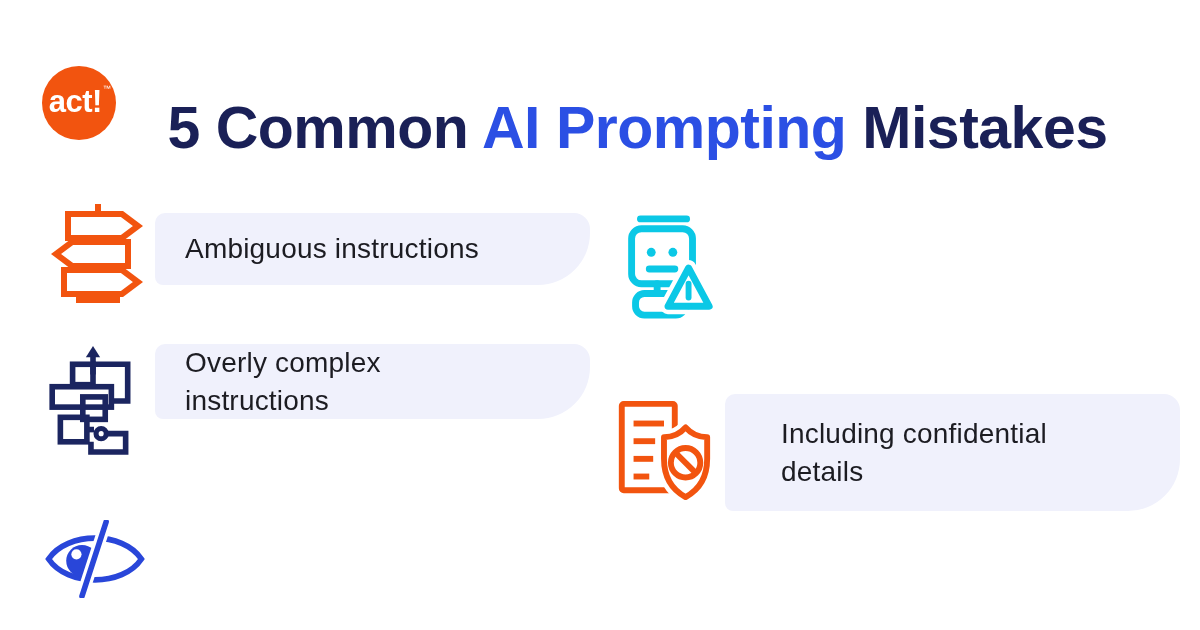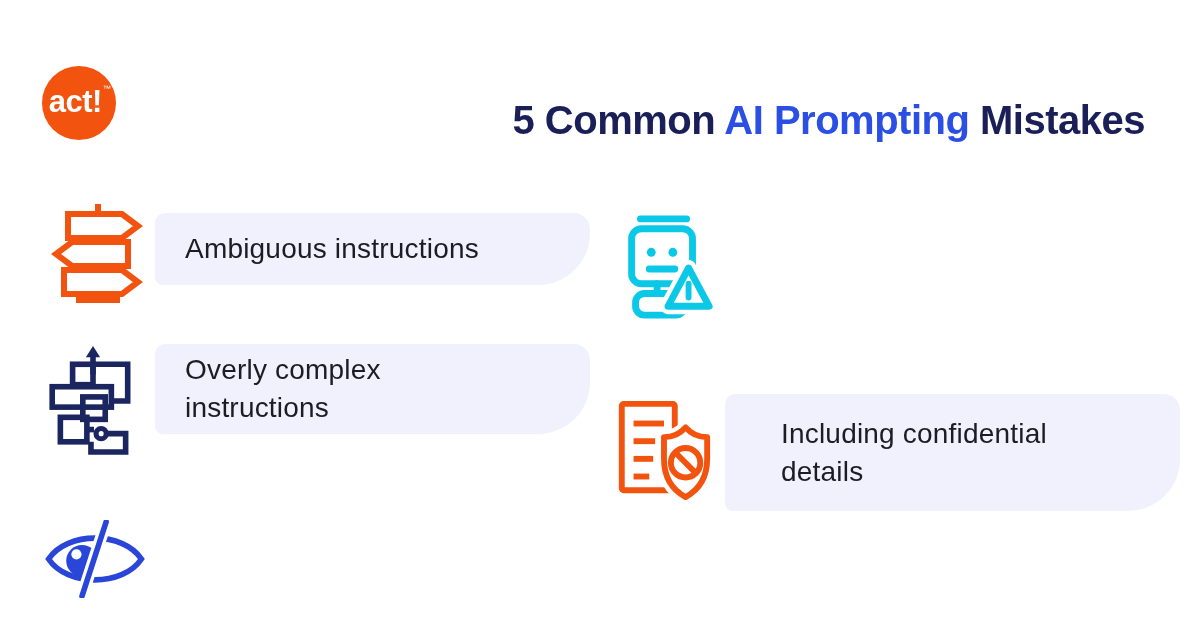--- a/index.html
+++ b/index.html
@@ -6,22 +6,22 @@
   body{width:1200px;height:630px;background:#ffffff;font-family:"Liberation Sans",sans-serif;overflow:hidden;}
   .canvas{position:relative;width:1200px;height:630px;background:#ffffff;margin-top:24px;}
 
   
   .logo{position:absolute;left:42px;top:42px;width:74px;height:74px;border-radius:50%;
         background:var(--orange);color:#fff;display:flex;align-items:center;justify-content:center;}
   .logo-text{font-weight:700;font-size:31px;letter-spacing:-0.5px;position:relative;top:-1px;}
   .logo-tm{font-size:8px;vertical-align:super;position:relative;top:-10px;left:1px;font-weight:400;}
 
   
-  .title{position:absolute;left:130px;right:55px;top:47px;text-align:right;
-         font-size:40px;font-weight:700;color:var(--navy);letter-spacing:-0.5px;white-space:nowrap;}
+  .title{position:absolute;left:130px;right:55px;top:30px;text-align:center;
+         font-size:59px;font-weight:700;color:var(--navy);letter-spacing:-0.5px;white-space:nowrap;}
   .title .hl{color:var(--blue);}
 
   
   .icon{position:absolute;}
   .icon svg{width:100%;height:100%;display:block;}
 
   
   .pill{position:absolute;background:var(--pillBg);border-radius:10px 16px 52px 8px;
         display:flex;align-items:center;}
   .pill-label{font-size:28px;color:var(--pillText);white-space:pre-line;line-height:1.34;letter-spacing:0.2px;}
@@ -67,21 +67,21 @@
       <rect class="st-navy nf" x="30" y="20" width="20" height="20" stroke-width="5.5"></rect>
       <path class="st-navy nf" d="M50 20 H84 V56 H68" stroke-width="5.5"></path>
       <rect class="st-navy nf" x="10" y="42" width="58" height="20" stroke-width="5.5"></rect>
       <rect class="st-navy nf" x="40" y="52" width="22" height="22" stroke-width="5.5"></rect>
       <rect class="st-navy nf" x="18" y="72" width="26" height="24" stroke-width="5.5"></rect>
       <line class="st-navy" x1="44" y1="84" x2="51" y2="84" stroke-width="5.5"></line>
       <circle class="st-navy nf" cx="58" cy="88" r="5" stroke-width="5"></circle>
       <path class="st-navy nf" d="M64 88 H82 V106 H48 V96" stroke-width="5.5"></path>
     </svg>
   </div>
-  <div class="pill pill-left" style="left:155px;top:320px;width:435px;height:90px;">
+  <div class="pill pill-left" style="left:155px;top:320px;width:435px;height:75px;">
     <span class="pill-label">Overly complex
 instructions</span>
   </div>
 
   <div class="icon" style="left:38px;top:496px;width:114px;height:78px;">
     <svg viewBox="0 0 112 84" fill="none">
       <path class="st-blue nf" d="M6 42 C26 12 86 12 106 42 C86 72 26 72 6 42 Z" stroke-width="6"></path>
       <circle class="fl-blue" cx="42" cy="44" r="17"></circle>
       <circle class="fl-white" cx="36" cy="37" r="5.5"></circle>
       <line class="st-white" x1="68" y1="2" x2="42" y2="82" stroke-width="13"></line>

